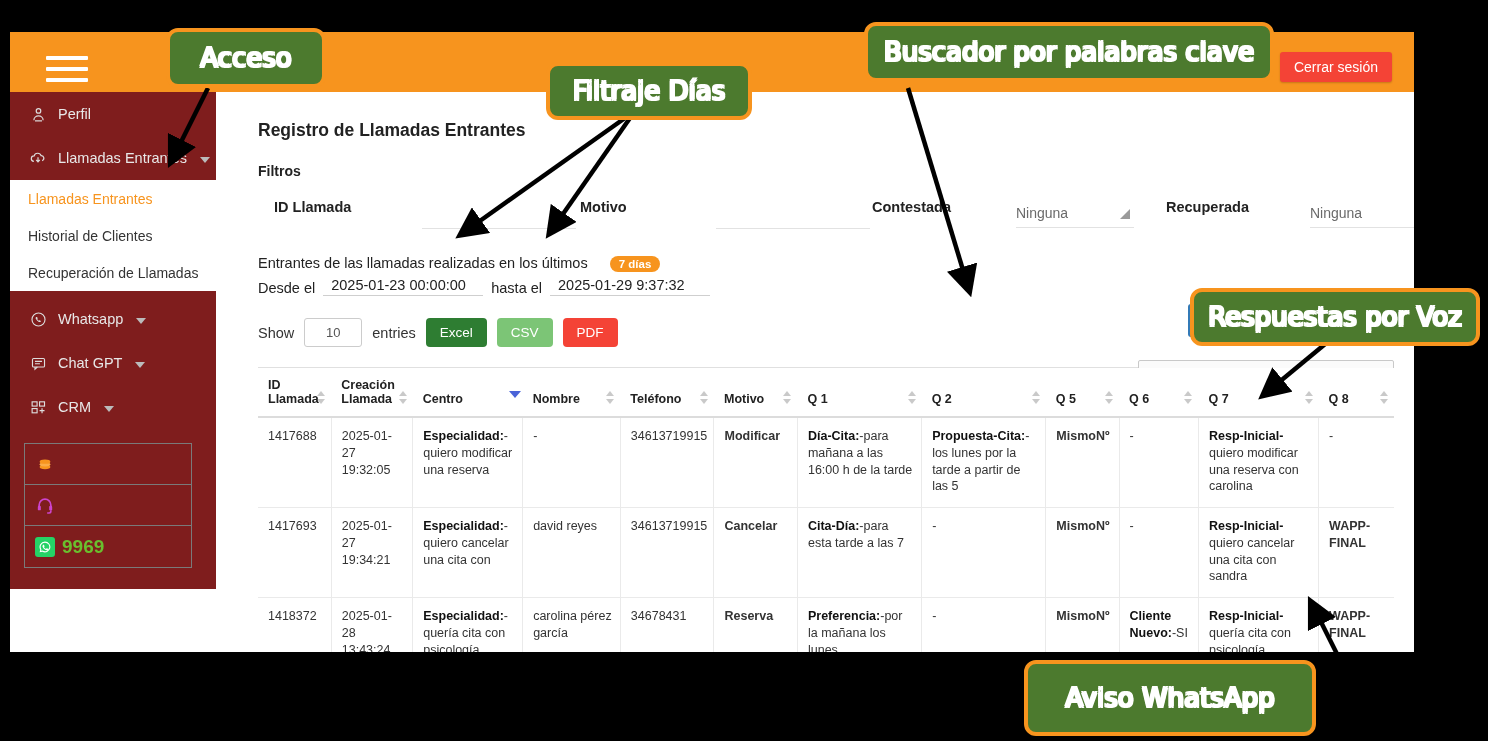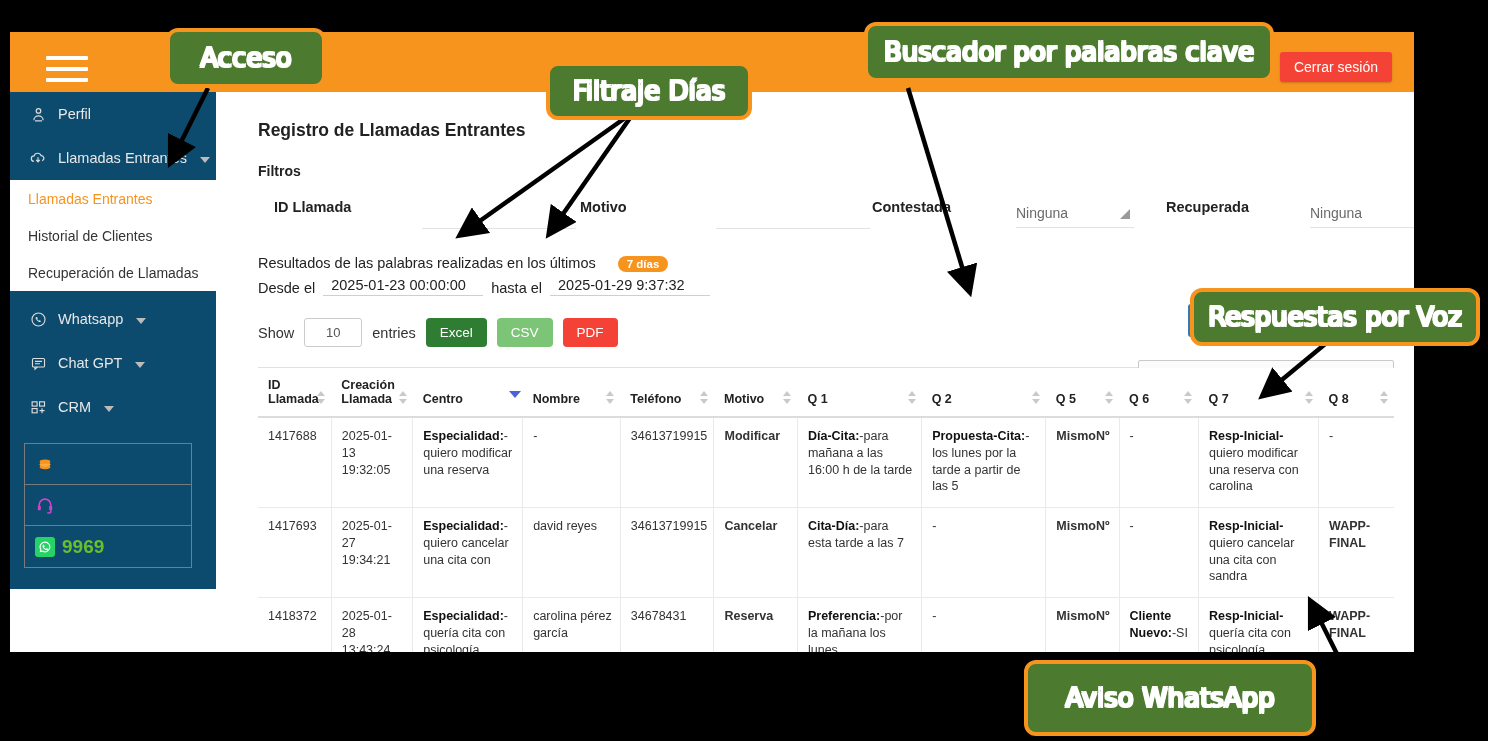--- a/index.html
+++ b/index.html
@@ -36,21 +36,21 @@
     position: absolute; right: 22px; top: 20px;
     background: #f44336; color: #fff; border: none;
     padding: 7px 14px; border-radius: 3px;
     font-size: 14px; font-family: "Liberation Sans", sans-serif;
     cursor: pointer; box-shadow: 0 1px 2px rgba(0,0,0,.2);
   }
 
   
   .sidebar {
     position: absolute; left: 0; top: 60px; width: 206px; height: 497px;
-    background: #0c4a6e;
+    background: #7f1d1d;
   }
   .side-row {
     display: flex; align-items: center; gap: 10px;
     color: #e8e8e8; font-size: 14.5px;
     padding: 0 0 0 18px; height: 44px; cursor: pointer;
   }
   .side-sub {
     background: #ffffff;
     padding-left: 18px;
   }
@@ -331,21 +331,21 @@
         </div>
 
         <div class="flabel" style="left:908px; top:2px;">Recuperada</div>
         <div class="fselect" style="left:1052px; top:8px; width:118px;">
           <span>Ninguna</span>
           
         </div>
       </div>
 
       <div class="results-line">
-        <span>Resultados de las palabras realizadas en los últimos</span>
+        <span>Entrantes de las llamadas realizadas en los últimos</span>
         <span class="pill">7 días</span>
       </div>
 
       <div class="desde-line">
         <span>Desde el</span>
         <span class="date-field">2025-01-23 00:00:00</span>
         <span>hasta el</span>
         <span class="date-field">2025-01-29 9:37:32</span>
       </div>
 
@@ -441,21 +441,21 @@
                   </span></th>
               <th><span>Q 8</span><span class="sortic">
                     <i class="up"></i>
                     <i class="dn"></i>
                   </span></th>
             </tr>
           </thead>
           <tbody>
             <tr>
               <td>1417688</td>
-              <td>2025-01-13 19:32:05</td>
+              <td>2025-01-27 19:32:05</td>
               <td><span class="k">Especialidad:</span><span>-quiero modificar una reserva</span></td>
               <td>-</td>
               <td>34613719915</td>
               <td class="b">Modificar</td>
               <td><span class="k">Día-Cita:</span><span>-para mañana a las 16:00 h de la tarde</span></td>
               <td><span class="k">Propuesta-Cita:</span><span>-los lunes por la tarde a partir de las 5</span></td>
               <td class="b">MismoNº</td>
               <td><span class="k"></span><span>-</span></td>
               <td><span class="k">Resp-Inicial-</span><span>quiero modificar una reserva con carolina</span></td>
               <td>-</td>

